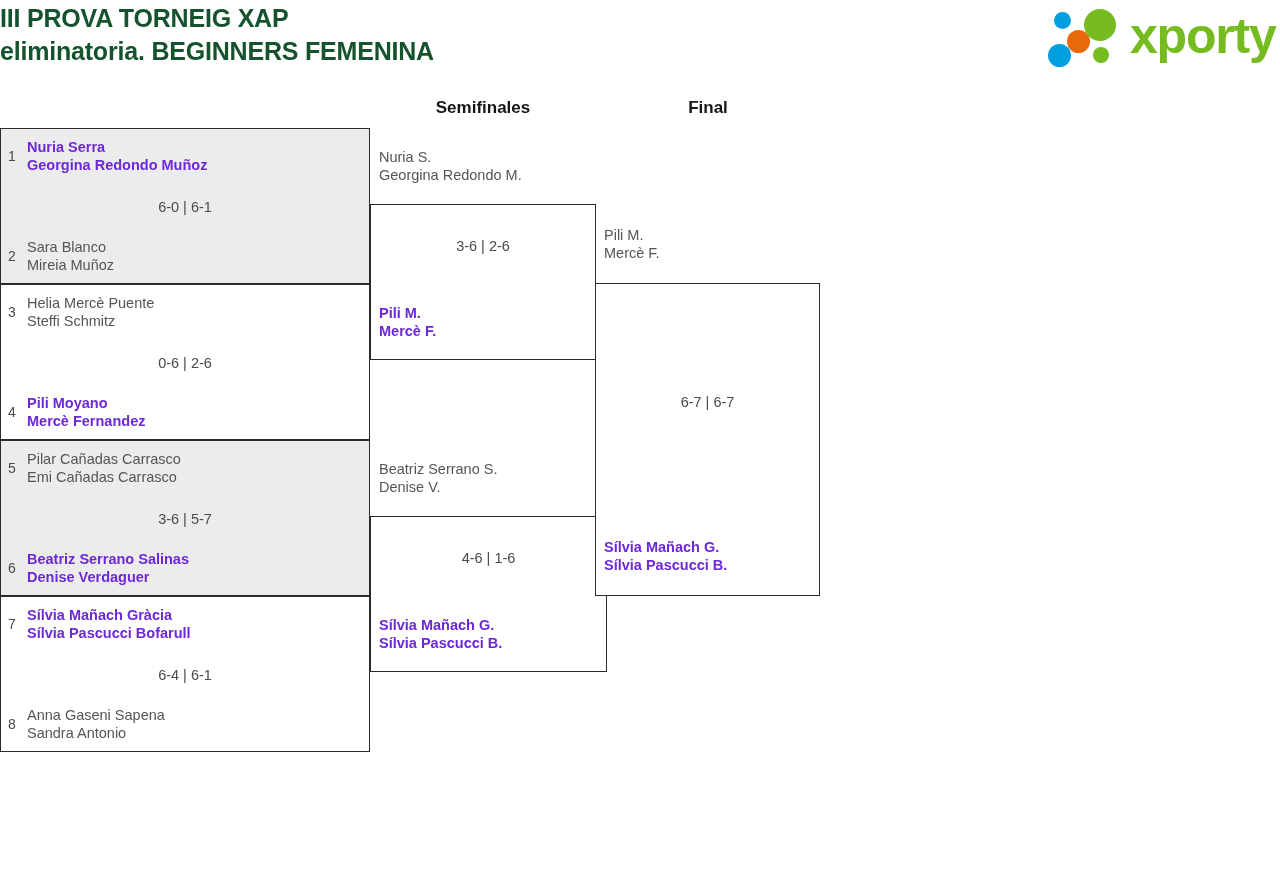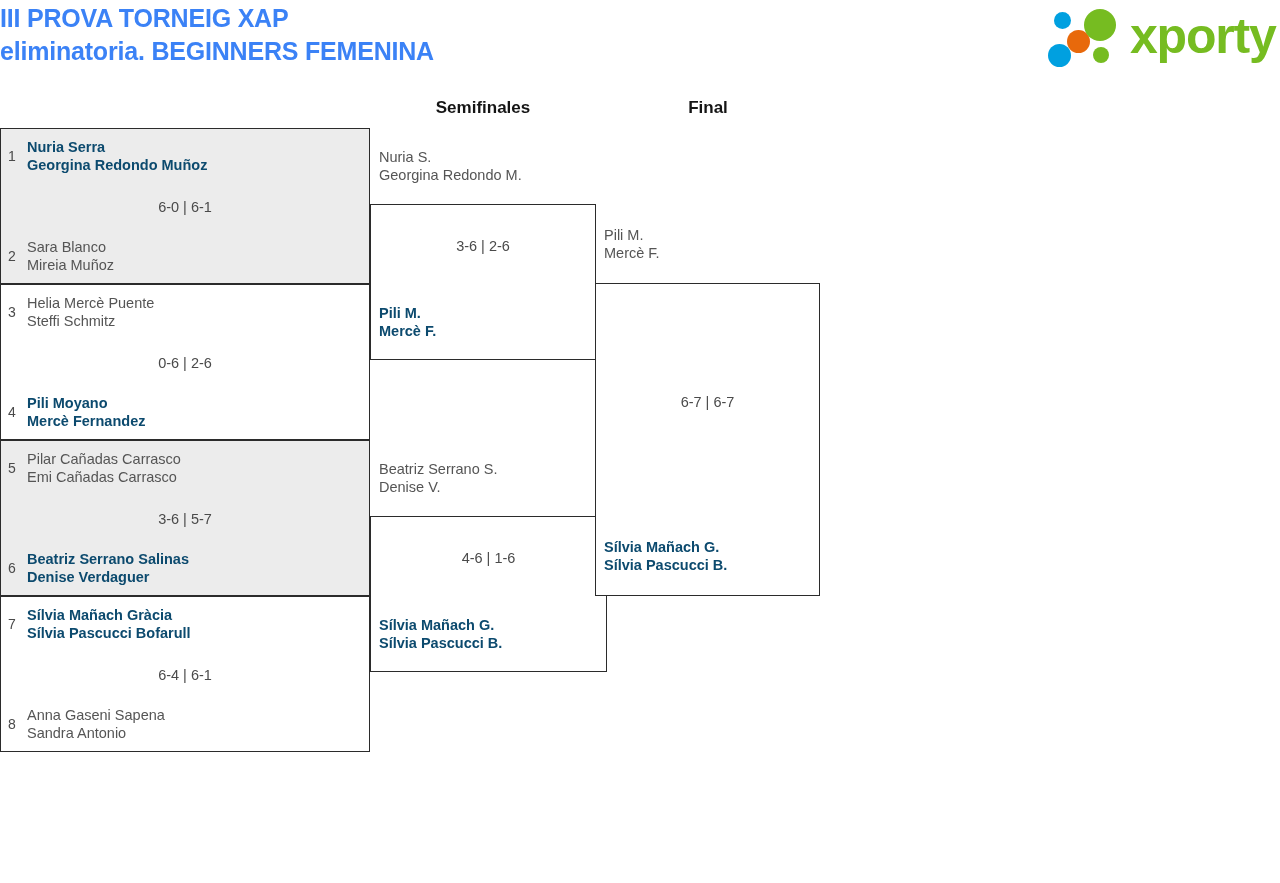--- a/index.html
+++ b/index.html
@@ -16,21 +16,21 @@
 
   
   .title {
     position: absolute;
     left: 0px; top: 2px;
     width: 900px;
     font-size: 25px;
     font-weight: bold;
     line-height: 33px;
     letter-spacing: -0.2px;
-    color: #3b82f6;
+    color: #14532d;
   }
   .title-line { display: block; }
 
   .logo {
     position: absolute;
     left: 1046px; top: 4px;
     width: 234px; height: 66px;
   }
   .logo-dots { position: absolute; left: 0px; top: 2px; width: 86px; height: 62px; }
   .dot { position: absolute; border-radius: 50%; }
@@ -68,21 +68,21 @@
 
   .team {
     position: absolute;
     left: 26px;
     font-size: 14.5px;
     line-height: 18px;
     white-space: nowrap;
   }
   .team.sf-team, .team.f-team { left: 9px; }
   .team .ln { display: block; }
-  .team.winner { font-weight: bold; color: #0c4a6e; }
+  .team.winner { font-weight: bold; color: #6d28d9; }
   .team.loser  { font-weight: normal; color: #555555; }
 
   .team.top    { top: 9px; }
   .team.bottom { bottom: 9px; }
 
   .seed {
     position: absolute;
     left: 7px;
     font-size: 14px;
     color: #4a4a4a;

